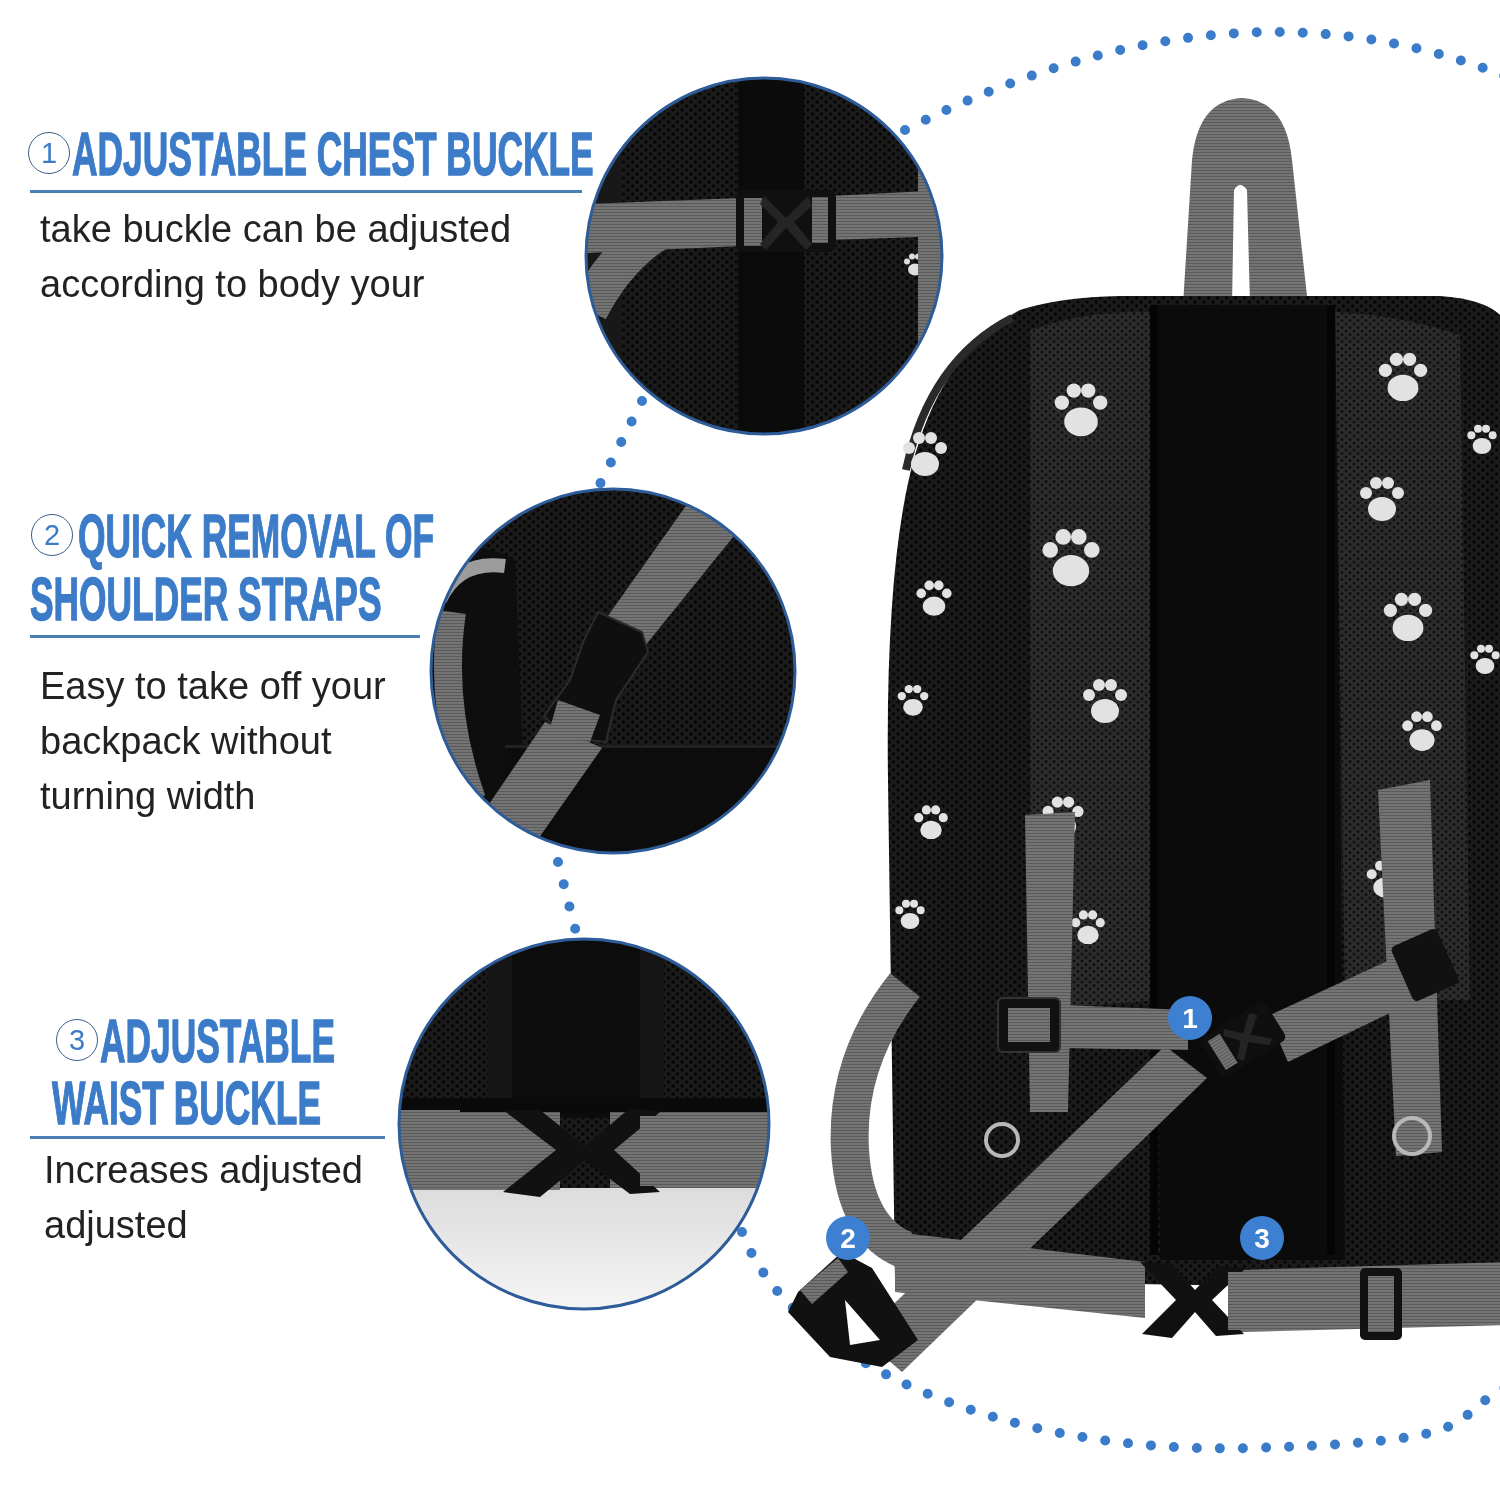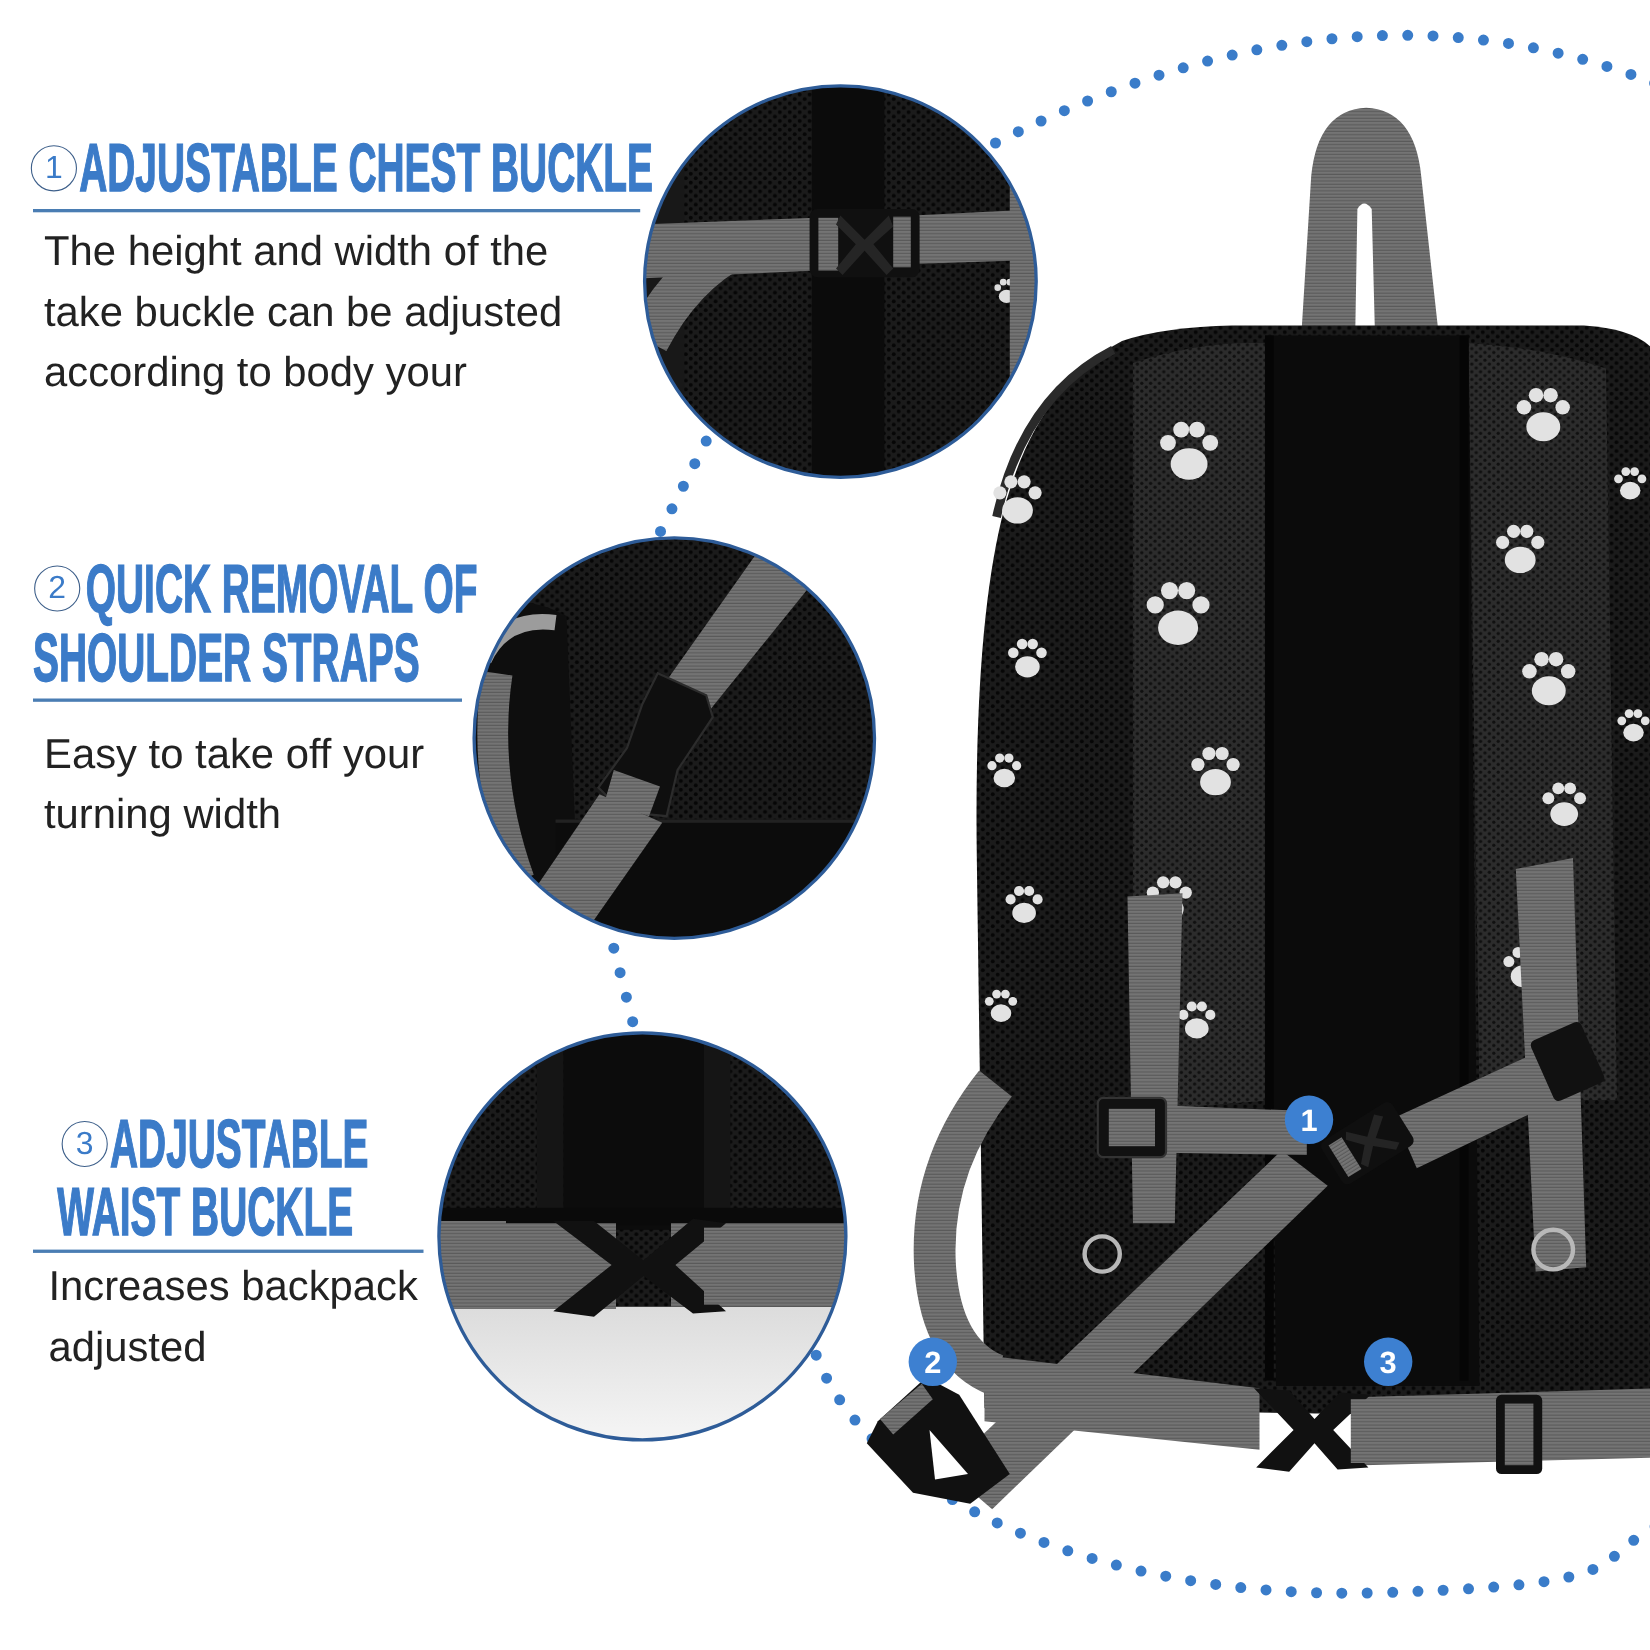--- a/index.html
+++ b/index.html
@@ -224,41 +224,41 @@
         <text class="badge-text" x="1262" y="1248" text-anchor="middle">3</text>
       </g>
     </g>
   </svg>
 
   <div class="feature">
     <div class="marker" style="left:28px;top:132px;">1</div>
     <div class="title-line" style="left:72px;top:122px;">ADJUSTABLE CHEST BUCKLE</div>
     <div class="divider" style="left:30px;top:190px;width:552px;"></div>
     <div class="desc" style="left:40px;top:202px;">
-      <div>The height and width of the</div>
       <div>take buckle can be adjusted</div>
       <div>according to body your</div>
     </div>
   </div>
 
   <div class="feature">
     <div class="marker" style="left:31px;top:514px;">2</div>
     <div class="title-line" style="left:78px;top:504px;">QUICK REMOVAL OF</div>
     <div class="title-line" style="left:30px;top:567px;">SHOULDER STRAPS</div>
     <div class="divider" style="left:30px;top:635px;width:390px;"></div>
     <div class="desc" style="left:40px;top:659px;">
       <div>Easy to take off your</div>
+      <div>backpack without</div>
       <div>turning width</div>
     </div>
   </div>
 
   <div class="feature">
     <div class="marker" style="left:56px;top:1019px;">3</div>
     <div class="title-line" style="left:100px;top:1009px;">ADJUSTABLE</div>
     <div class="title-line" style="left:52px;top:1071px;">WAIST BUCKLE</div>
     <div class="divider" style="left:30px;top:1136px;width:355px;"></div>
     <div class="desc" style="left:44px;top:1143px;">
-      <div>Increases backpack</div>
+      <div>Increases adjusted</div>
       <div>adjusted</div>
     </div>
   </div>
 
 </div>
 
 </body></html>

